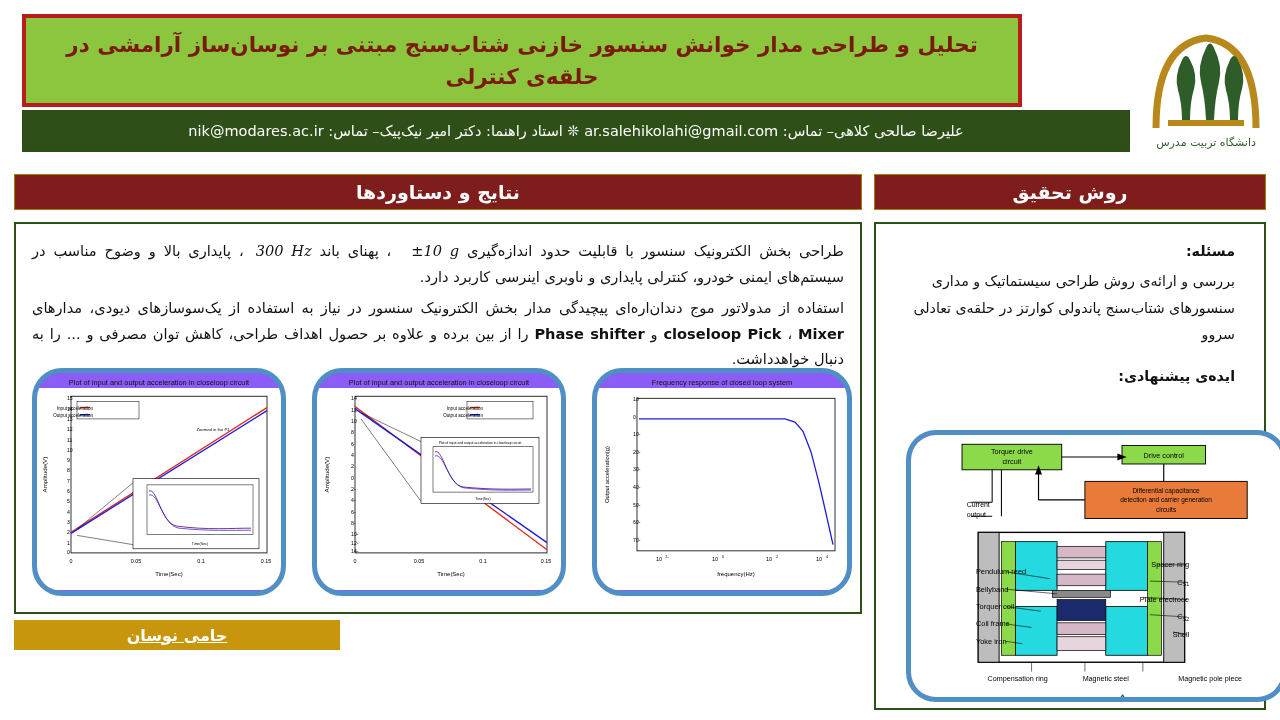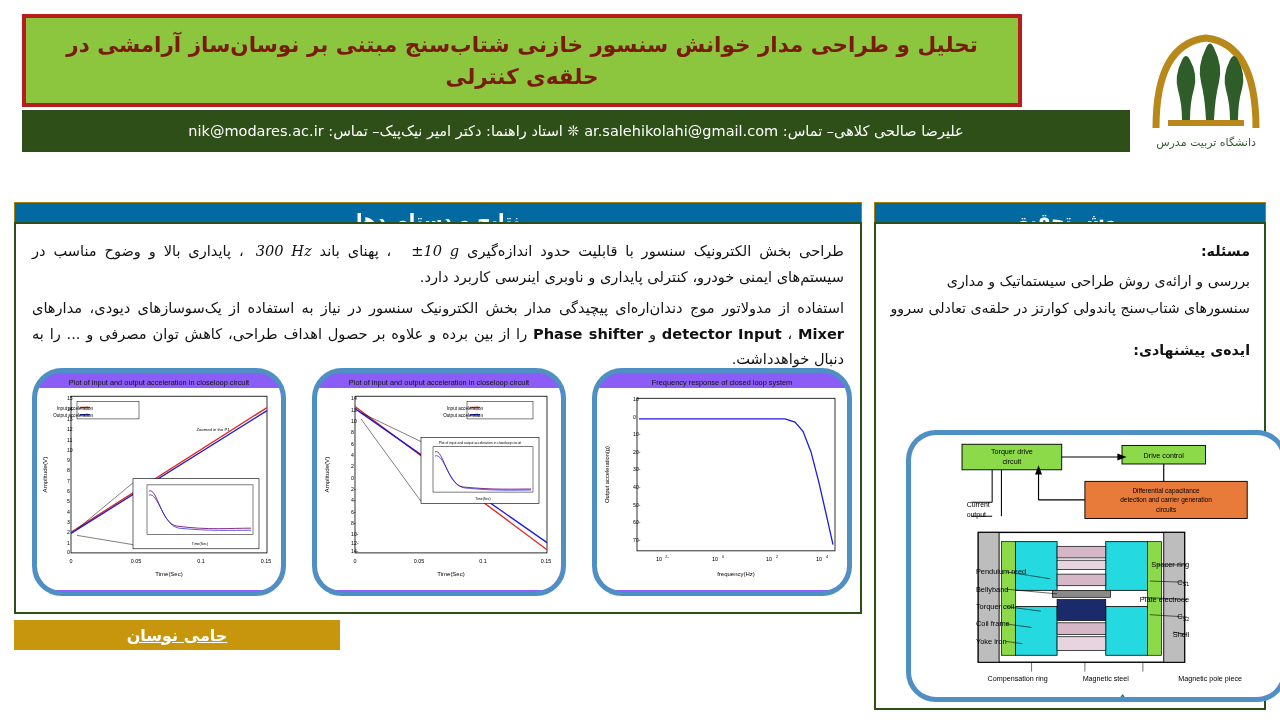--- a/index.html
+++ b/index.html
@@ -32,24 +32,23 @@
   .authors-text{color:#ffffff;font-size:14.5px;direction:rtl;}
 
   
   .logo{
     position:absolute;left:1146px;top:8px;width:120px;height:150px;
   }
   .logo svg{display:block;}
 
   
   .sec-head{
-    position:absolute;background:#0369a1;border:1px solid #a87d08;
+    position:absolute;background:#7f1d1d;border:1px solid #a87d08;
     display:flex;align-items:center;justify-content:center;
     box-sizing:border-box;
-    margin-top:28px;
   }
   .sec-head span{color:#ffffff;font-weight:bold;font-size:19px;}
   #head-results{left:14px;top:174px;width:848px;height:36px;}
   #head-method{left:874px;top:174px;width:392px;height:36px;}
 
   
   .panel{
     position:absolute;background:#ffffff;border:2px solid #2f4f18;
     box-sizing:border-box;
   }
@@ -62,21 +61,21 @@
   }
   .body-text p{margin:0 0 6px 0;}
   .lt{direction:ltr;unicode-bidi:isolate;font-family:"DejaVu Serif",serif;font-style:italic;margin-left:12px;}
   .ltb{direction:ltr;unicode-bidi:isolate;font-weight:bold;}
 
   .method-text{
     direction:rtl;text-align:right;font-size:14.2px;line-height:1.85;color:#111;
     padding:14px 14px 0 14px;
   }
   .method-text .lbl{font-weight:bold;}
-  .method-text p{margin:0 0 4px 0;text-align:right;}
+  .method-text p{margin:0 15px 4px 0;text-align:right;}
   .method-gap{height:12px;}
 
   
   .figcard{
     position:absolute;background:#8b5cf6;border:5px solid #4e8fc4;
     border-radius:30px;box-sizing:border-box;overflow:hidden;
   }
   #fig1{left:32px;top:368px;width:254px;height:228px;}
   #fig2{left:312px;top:368px;width:254px;height:228px;}
   #fig3{left:592px;top:368px;width:260px;height:228px;}
@@ -136,21 +135,21 @@
   <div class="sec-head" id="head-method">
     <span>روش تحقیق</span>
   </div>
 
   <div class="panel" id="panel-results">
     <div class="body-text">
       <p>
         <span>طراحی بخش الکترونیک سنسور با قابلیت حدود اندازه‌گیری </span><span class="lt">±10 g</span><span> ، پهنای باند </span><span class="lt">300 Hz</span><span>، پایداری بالا و وضوح مناسب در سیستم‌های ایمنی خودرو، کنترلی پایداری و ناوبری اینرسی کاربرد دارد.</span>
       </p>
       <p>
-        <span>استفاده از مدولاتور موج دندان‌اره‌ای پیچیدگی مدار بخش الکترونیک سنسور در نیاز به استفاده از یک‌سوسازهای دیودی، مدارهای </span><span class="ltb">Mixer</span><span> ، </span><span class="ltb">detector Input</span><span> و </span><span class="ltb">Phase shifter</span><span> را از بین برده و علاوه بر حصول اهداف طراحی، کاهش توان مصرفی و ... را به دنبال خواهد‌داشت.</span>
+        <span>استفاده از مدولاتور موج دندان‌اره‌ای پیچیدگی مدار بخش الکترونیک سنسور در نیاز به استفاده از یک‌سوسازهای دیودی، مدارهای </span><span class="ltb">Mixer</span><span> ، </span><span class="ltb">closeloop Pick</span><span> و </span><span class="ltb">Phase shifter</span><span> را از بین برده و علاوه بر حصول اهداف طراحی، کاهش توان مصرفی و ... را به دنبال خواهد‌داشت.</span>
       </p>
     </div>
   </div>
 
   <div class="figcard" id="fig1">
     <div class="plot-title">Plot of input and output acceleration in closeloop circuit</div>
     <div class="plot-wrap">
       <svg viewBox="0 0 244 196" preserveAspectRatio="none">
         <rect x="0" y="0" width="244" height="196" fill="#fff"></rect>
 

